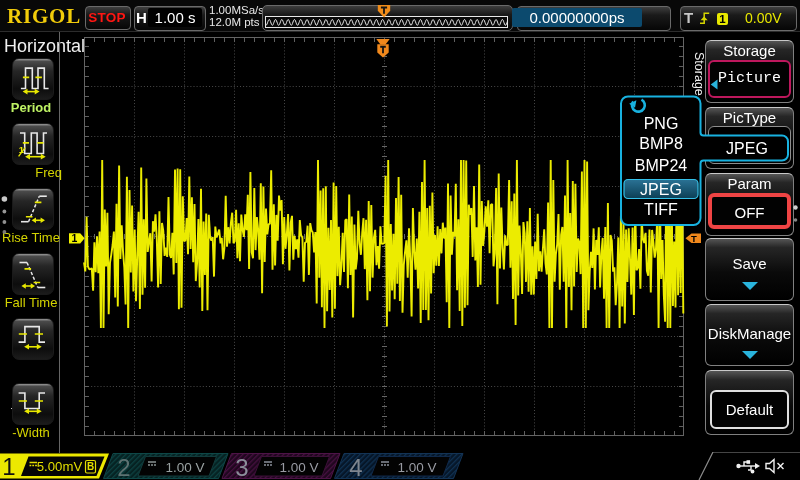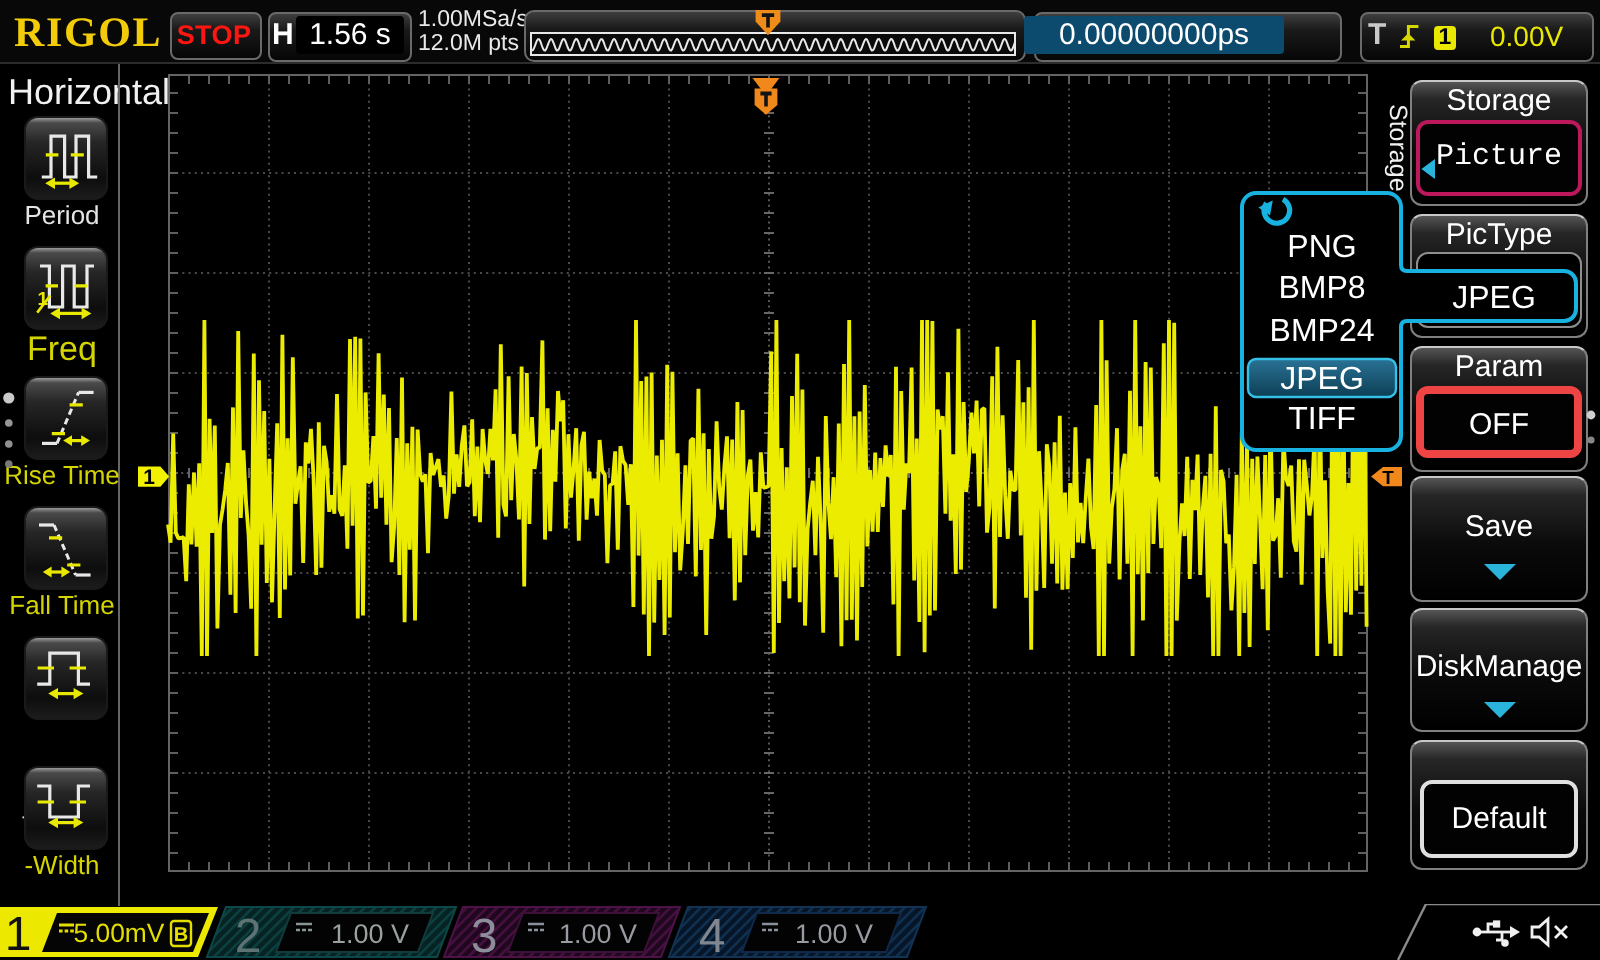--- a/index.html
+++ b/index.html
@@ -17,21 +17,21 @@
 <div class="abs" style="left:7px;top:7px;width:76px;height:20px;color:#f2cc0a;
   font-family:'Liberation Serif',serif;font-weight:bold;font-size:21px;line-height:19px;letter-spacing:0.8px;">RIGOL</div>
 
 <div class="abs box" style="left:85px;top:6px;width:44px;height:22px;"></div>
 <div class="abs" style="left:85px;top:6px;width:44px;height:22px;color:#ff1612;font-weight:bold;
   font-size:13.5px;line-height:23px;text-align:center;letter-spacing:0.2px;">STOP</div>
 
 <div class="abs box" style="left:134px;top:6px;width:70px;height:23px;"></div>
 <div class="abs" style="left:136px;top:6px;color:#fff;font-weight:bold;font-size:15px;line-height:23px;">H</div>
 <div class="abs" style="left:148px;top:8px;width:54px;height:19px;background:#000;border-radius:2px;
-  color:#fff;font-size:15px;line-height:19px;text-align:center;">1.56 s</div>
+  color:#fff;font-size:15px;line-height:19px;text-align:center;">1.00 s</div>
 
 <div class="abs" style="left:209px;top:5px;color:#e8e8e8;font-size:11.5px;line-height:11.5px;">1.00MSa/s<br>12.0M pts</div>
 
 <div class="abs box" style="left:262px;top:5px;width:249px;height:24px;border-radius:5px;"></div>
 <svg class="abs" style="left:262px;top:5px;" width="249" height="24" viewBox="0 0 249 24">
   <rect x="3.5" y="11.5" width="242" height="11" fill="#0a0a0a" stroke="#e8e8e8" stroke-width="1"></rect>
   <path d="M4.0,20.3 L4.5,20.0 L5.0,19.1 L5.5,17.8 L6.0,16.4 L6.5,15.2 L7.0,14.6 L7.5,14.6 L8.0,15.3 L8.5,16.6 L9.0,18.0 L9.5,19.3 L10.0,20.1 L10.5,20.3 L11.0,19.7 L11.5,18.6 L12.0,17.2 L12.5,15.9 L13.0,14.9 L13.5,14.5 L14.0,14.8 L14.5,15.8 L15.0,17.1 L15.5,18.5 L16.0,19.7 L16.5,20.3 L17.0,20.1 L17.5,19.4 L18.0,18.1 L18.5,16.7 L19.0,15.4 L19.5,14.6 L20.0,14.5 L20.5,15.1 L21.0,16.3 L21.5,17.7 L22.0,19.0 L22.5,20.0 L23.0,20.3 L23.5,19.9 L24.0,18.9 L24.5,17.5 L25.0,16.1 L25.5,15.0 L26.0,14.5 L26.5,14.7 L27.0,15.5 L27.5,16.8 L28.0,18.3 L28.5,19.5 L29.0,20.2 L29.5,20.2 L30.0,19.6 L30.5,18.4 L31.0,17.0 L31.5,15.6 L32.0,14.8 L32.5,14.5 L33.0,15.0 L33.5,16.0 L34.0,17.4 L34.5,18.8 L35.0,19.8 L35.5,20.3 L36.0,20.0 L36.5,19.1 L37.0,17.8 L37.5,16.4 L38.0,15.2 L38.5,14.6 L39.0,14.6 L39.5,15.3 L40.0,16.6 L40.5,18.0 L41.0,19.3 L41.5,20.1 L42.0,20.3 L42.5,19.7 L43.0,18.6 L43.5,17.2 L44.0,15.9 L44.5,14.9 L45.0,14.5 L45.5,14.8 L46.0,15.8 L46.5,17.1 L47.0,18.5 L47.5,19.7 L48.0,20.3 L48.5,20.1 L49.0,19.4 L49.5,18.1 L50.0,16.7 L50.5,15.4 L51.0,14.6 L51.5,14.5 L52.0,15.1 L52.5,16.3 L53.0,17.7 L53.5,19.0 L54.0,20.0 L54.5,20.3 L55.0,19.9 L55.5,18.9 L56.0,17.5 L56.5,16.1 L57.0,15.0 L57.5,14.5 L58.0,14.7 L58.5,15.5 L59.0,16.8 L59.5,18.3 L60.0,19.5 L60.5,20.2 L61.0,20.2 L61.5,19.6 L62.0,18.4 L62.5,17.0 L63.0,15.6 L63.5,14.8 L64.0,14.5 L64.5,15.0 L65.0,16.0 L65.5,17.4 L66.0,18.8 L66.5,19.8 L67.0,20.3 L67.5,20.0 L68.0,19.1 L68.5,17.8 L69.0,16.4 L69.5,15.2 L70.0,14.6 L70.5,14.6 L71.0,15.3 L71.5,16.6 L72.0,18.0 L72.5,19.3 L73.0,20.1 L73.5,20.3 L74.0,19.7 L74.5,18.6 L75.0,17.2 L75.5,15.9 L76.0,14.9 L76.5,14.5 L77.0,14.8 L77.5,15.8 L78.0,17.1 L78.5,18.5 L79.0,19.7 L79.5,20.3 L80.0,20.1 L80.5,19.4 L81.0,18.1 L81.5,16.7 L82.0,15.4 L82.5,14.6 L83.0,14.5 L83.5,15.1 L84.0,16.3 L84.5,17.7 L85.0,19.0 L85.5,20.0 L86.0,20.3 L86.5,19.9 L87.0,18.9 L87.5,17.5 L88.0,16.1 L88.5,15.0 L89.0,14.5 L89.5,14.7 L90.0,15.5 L90.5,16.8 L91.0,18.3 L91.5,19.5 L92.0,20.2 L92.5,20.2 L93.0,19.6 L93.5,18.4 L94.0,17.0 L94.5,15.6 L95.0,14.8 L95.5,14.5 L96.0,15.0 L96.5,16.0 L97.0,17.4 L97.5,18.8 L98.0,19.8 L98.5,20.3 L99.0,20.0 L99.5,19.1 L100.0,17.8 L100.5,16.4 L101.0,15.2 L101.5,14.6 L102.0,14.6 L102.5,15.3 L103.0,16.6 L103.5,18.0 L104.0,19.3 L104.5,20.1 L105.0,20.3 L105.5,19.7 L106.0,18.6 L106.5,17.2 L107.0,15.9 L107.5,14.9 L108.0,14.5 L108.5,14.8 L109.0,15.8 L109.5,17.1 L110.0,18.5 L110.5,19.7 L111.0,20.3 L111.5,20.1 L112.0,19.4 L112.5,18.1 L113.0,16.7 L113.5,15.4 L114.0,14.6 L114.5,14.5 L115.0,15.1 L115.5,16.3 L116.0,17.7 L116.5,19.0 L117.0,20.0 L117.5,20.3 L118.0,19.9 L118.5,18.9 L119.0,17.5 L119.5,16.1 L120.0,15.0 L120.5,14.5 L121.0,14.7 L121.5,15.5 L122.0,16.8 L122.5,18.3 L123.0,19.5 L123.5,20.2 L124.0,20.2 L124.5,19.6 L125.0,18.4 L125.5,17.0 L126.0,15.6 L126.5,14.8 L127.0,14.5 L127.5,15.0 L128.0,16.0 L128.5,17.4 L129.0,18.8 L129.5,19.8 L130.0,20.3 L130.5,20.0 L131.0,19.1 L131.5,17.8 L132.0,16.4 L132.5,15.2 L133.0,14.6 L133.5,14.6 L134.0,15.3 L134.5,16.6 L135.0,18.0 L135.5,19.3 L136.0,20.1 L136.5,20.3 L137.0,19.7 L137.5,18.6 L138.0,17.2 L138.5,15.9 L139.0,14.9 L139.5,14.5 L140.0,14.8 L140.5,15.8 L141.0,17.1 L141.5,18.5 L142.0,19.7 L142.5,20.3 L143.0,20.1 L143.5,19.4 L144.0,18.1 L144.5,16.7 L145.0,15.4 L145.5,14.6 L146.0,14.5 L146.5,15.1 L147.0,16.3 L147.5,17.7 L148.0,19.0 L148.5,20.0 L149.0,20.3 L149.5,19.9 L150.0,18.9 L150.5,17.5 L151.0,16.1 L151.5,15.0 L152.0,14.5 L152.5,14.7 L153.0,15.5 L153.5,16.8 L154.0,18.3 L154.5,19.5 L155.0,20.2 L155.5,20.2 L156.0,19.6 L156.5,18.4 L157.0,17.0 L157.5,15.6 L158.0,14.8 L158.5,14.5 L159.0,15.0 L159.5,16.0 L160.0,17.4 L160.5,18.8 L161.0,19.8 L161.5,20.3 L162.0,20.0 L162.5,19.1 L163.0,17.8 L163.5,16.4 L164.0,15.2 L164.5,14.6 L165.0,14.6 L165.5,15.3 L166.0,16.6 L166.5,18.0 L167.0,19.3 L167.5,20.1 L168.0,20.3 L168.5,19.7 L169.0,18.6 L169.5,17.2 L170.0,15.9 L170.5,14.9 L171.0,14.5 L171.5,14.8 L172.0,15.8 L172.5,17.1 L173.0,18.5 L173.5,19.7 L174.0,20.3 L174.5,20.1 L175.0,19.4 L175.5,18.1 L176.0,16.7 L176.5,15.4 L177.0,14.6 L177.5,14.5 L178.0,15.1 L178.5,16.3 L179.0,17.7 L179.5,19.0 L180.0,20.0 L180.5,20.3 L181.0,19.9 L181.5,18.9 L182.0,17.5 L182.5,16.1 L183.0,15.0 L183.5,14.5 L184.0,14.7 L184.5,15.5 L185.0,16.8 L185.5,18.3 L186.0,19.5 L186.5,20.2 L187.0,20.2 L187.5,19.6 L188.0,18.4 L188.5,17.0 L189.0,15.6 L189.5,14.8 L190.0,14.5 L190.5,15.0 L191.0,16.0 L191.5,17.4 L192.0,18.8 L192.5,19.8 L193.0,20.3 L193.5,20.0 L194.0,19.1 L194.5,17.8 L195.0,16.4 L195.5,15.2 L196.0,14.6 L196.5,14.6 L197.0,15.3 L197.5,16.6 L198.0,18.0 L198.5,19.3 L199.0,20.1 L199.5,20.3 L200.0,19.7 L200.5,18.6 L201.0,17.2 L201.5,15.9 L202.0,14.9 L202.5,14.5 L203.0,14.8 L203.5,15.8 L204.0,17.1 L204.5,18.5 L205.0,19.7 L205.5,20.3 L206.0,20.1 L206.5,19.4 L207.0,18.1 L207.5,16.7 L208.0,15.4 L208.5,14.6 L209.0,14.5 L209.5,15.1 L210.0,16.3 L210.5,17.7 L211.0,19.0 L211.5,20.0 L212.0,20.3 L212.5,19.9 L213.0,18.9 L213.5,17.5 L214.0,16.1 L214.5,15.0 L215.0,14.5 L215.5,14.7 L216.0,15.5 L216.5,16.8 L217.0,18.3 L217.5,19.5 L218.0,20.2 L218.5,20.2 L219.0,19.6 L219.5,18.4 L220.0,17.0 L220.5,15.6 L221.0,14.8 L221.5,14.5 L222.0,15.0 L222.5,16.0 L223.0,17.4 L223.5,18.8 L224.0,19.8 L224.5,20.3 L225.0,20.0 L225.5,19.1 L226.0,17.8 L226.5,16.4 L227.0,15.2 L227.5,14.6 L228.0,14.6 L228.5,15.3 L229.0,16.6 L229.5,18.0 L230.0,19.3 L230.5,20.1 L231.0,20.3 L231.5,19.7 L232.0,18.6 L232.5,17.2 L233.0,15.9 L233.5,14.9 L234.0,14.5 L234.5,14.8 L235.0,15.8 L235.5,17.1 L236.0,18.5 L236.5,19.7 L237.0,20.3 L237.5,20.1 L238.0,19.4 L238.5,18.1 L239.0,16.7 L239.5,15.4 L240.0,14.6 L240.5,14.5 L241.0,15.1 L241.5,16.3 L242.0,17.7 L242.5,19.0 L243.0,20.0 L243.5,20.3 L244.0,19.9 L244.5,18.9 L245.0,17.5 L245.5,16.1" fill="none" stroke="#e8e8e8" stroke-width="1"></path>
   <path d="M115.8,0 h12.4 v5.8 l-6.2,6.8 -6.2,-6.8 z" fill="#f08c1a"></path>
   <path d="M118.9,1.6 h6.2 v1.9 h-2.2 v5.2 h-1.8 v-5.2 h-2.2 z" fill="#141414"></path>
 </svg>
@@ -55,33 +55,33 @@
 <div class="abs" style="left:59px;top:32px;width:1px;height:421px;background:#666;"></div>
 <div class="abs" style="left:12px;top:58px;width:40px;height:40px;border-radius:7px;
   background:linear-gradient(180deg,#9a9a9a 0,#4a4a4a 6%,#262626 30%,#0d0d0d 75%,#1c1c1c 100%);
   border:1px solid #1a1a1a;"></div>
 <svg class="abs" style="left:12px;top:58px;" width="40" height="40" viewBox="0 0 40 40">
 <path d="M8.9,30.5 h4.6 v-20.4 h6.8 v20.4 h5.7 v-20.4 h6.3 v20.4 h4.3" fill="none" stroke="#e8e8e8" stroke-width="1.6"></path>
 <path d="M10.9,19.4 h6.3 M23.4,19.4 h6.5" fill="none" stroke="#e8e800" stroke-width="1.6"></path>
 <path d="M14.5,33.6 h9.3" fill="none" stroke="#e8e800" stroke-width="1.6"></path>
 <path d="M15.5,30.7 l-4.9,2.9 4.9,2.9 z M22.7,30.7 l4.9,2.9 -4.9,2.9 z" fill="#e8e800"></path>
   </svg>
-<div class="abs" style="left:0px;top:100px;width:62px;text-align:center;color:#e5e5e5;font-size:13px;">Period</div>
+<div class="abs" style="left:0px;top:100px;width:62px;text-align:center;color:#bef264;font-size:13px;font-weight:bold;">Period</div>
 <div class="abs" style="left:12px;top:123px;width:40px;height:40px;border-radius:7px;
   background:linear-gradient(180deg,#9a9a9a 0,#4a4a4a 6%,#262626 30%,#0d0d0d 75%,#1c1c1c 100%);
   border:1px solid #1a1a1a;"></div>
 <svg class="abs" style="left:12px;top:123px;" width="40" height="40" viewBox="0 0 40 40">
 <path d="M8,10 h4.7 v20.5 h6.6 v-20.5 h5.8 v20.5 h6.4 v-20.5 h3.5" fill="none" stroke="#e8e8e8" stroke-width="1.6"></path>
 <path d="M10.8,19.9 h6.2 M25.3,19.9 h6.2" fill="none" stroke="#e8e800" stroke-width="1.6"></path>
 <text x="6.7" y="29.5" font-size="9.5" fill="#e8e800" font-weight="bold">1</text>
 <path d="M6.6,33.3 l6.6,-8.6" stroke="#e8e800" stroke-width="1.3" fill="none"></path>
 <path d="M17,33.7 h12.8" fill="none" stroke="#e8e800" stroke-width="1.6"></path>
 <path d="M18,30.8 l-4.9,2.9 4.9,2.9 z M28.8,30.8 l4.9,2.9 -4.9,2.9 z" fill="#e8e800"></path>
   </svg>
-<div class="abs" style="left:0px;top:165px;width:62px;text-align:center;color:#d4d400;font-size:17px;">Freq</div>
+<div class="abs" style="left:0px;top:165px;width:62px;text-align:right;color:#d4d400;font-size:13px;">Freq</div>
 <div class="abs" style="left:12px;top:188px;width:40px;height:40px;border-radius:7px;
   background:linear-gradient(180deg,#9a9a9a 0,#4a4a4a 6%,#262626 30%,#0d0d0d 75%,#1c1c1c 100%);
   border:1px solid #1a1a1a;"></div>
 <svg class="abs" style="left:12px;top:188px;" width="40" height="40" viewBox="0 0 40 40">
 <path d="M9,33.7 h7.5" fill="none" stroke="#e8e8e8" stroke-width="1.6"></path>
 <path d="M27.3,8.2 h7.5" fill="none" stroke="#e8e8e8" stroke-width="1.6"></path>
 <path d="M16.5,33.7 l10.8,-25.5" fill="none" stroke="#e8e8e8" stroke-width="1.5" stroke-dasharray="3.2 2"></path>
 <path d="M22.8,14.4 h6.6 M13.9,28.8 h6.6" fill="none" stroke="#e8e800" stroke-width="1.6"></path>
 <path d="M23,32.3 h6.5" fill="none" stroke="#e8e800" stroke-width="1.6"></path>
 <path d="M24,29.6 l-4.4,2.7 4.4,2.7 z M28.6,29.6 l4.4,2.7 -4.4,2.7 z" fill="#e8e800"></path>

